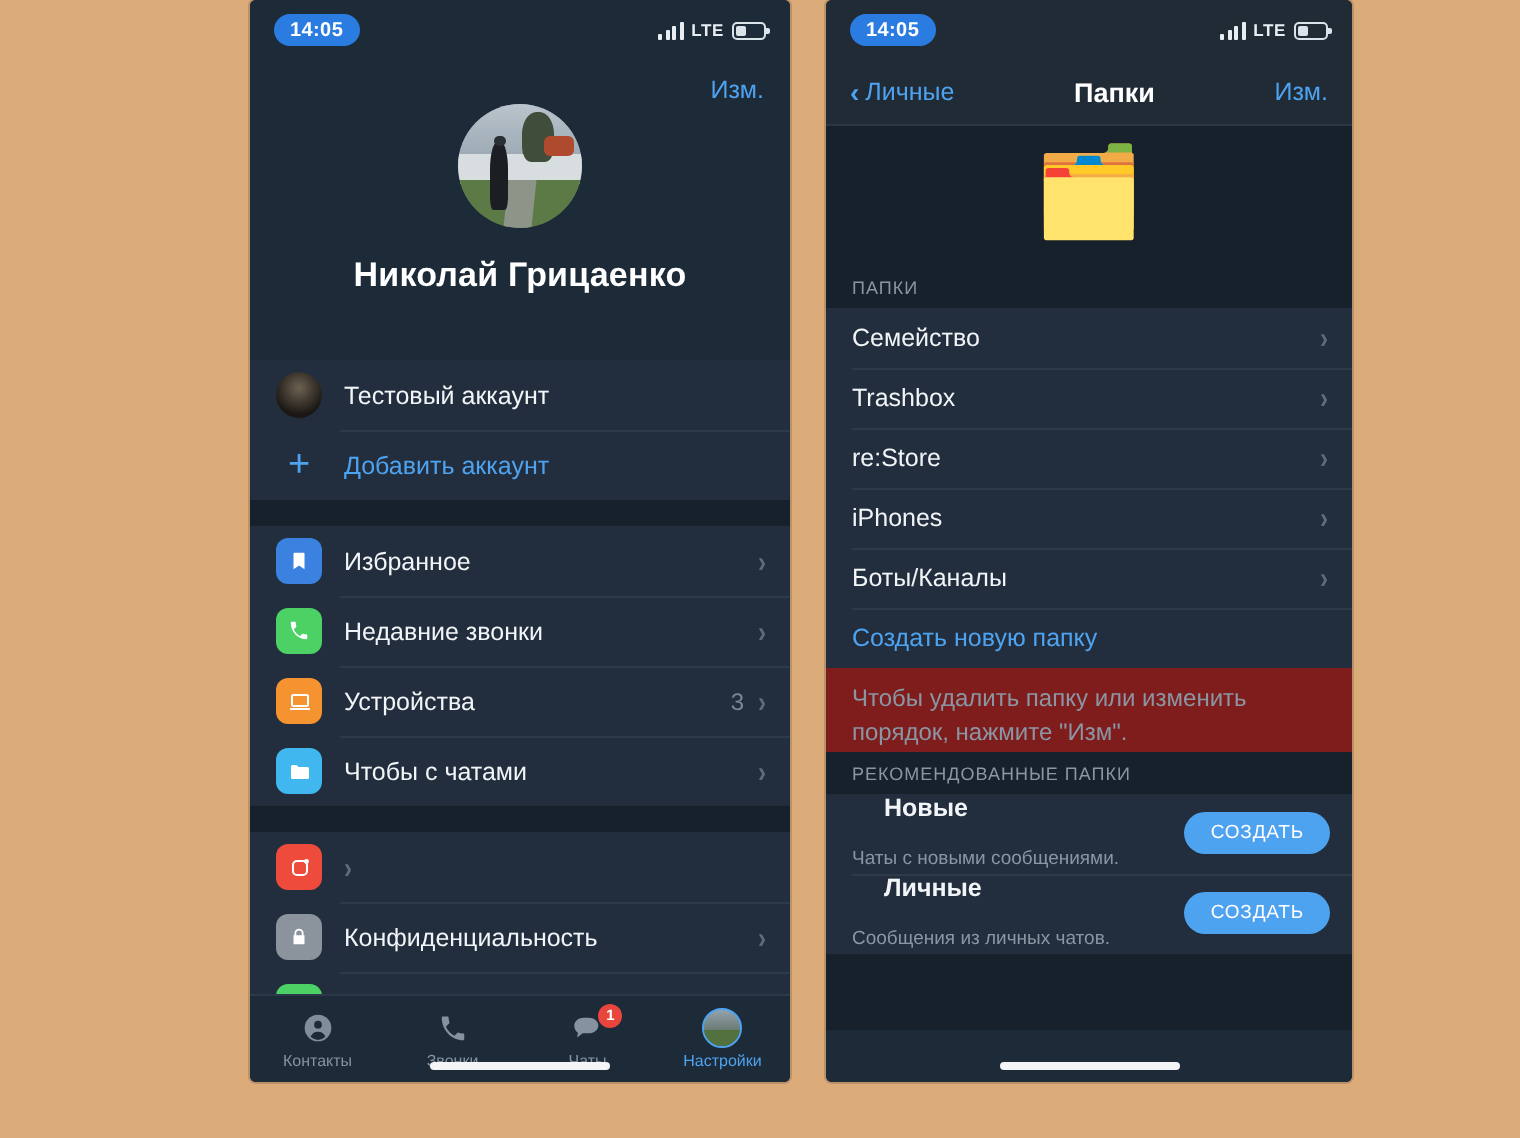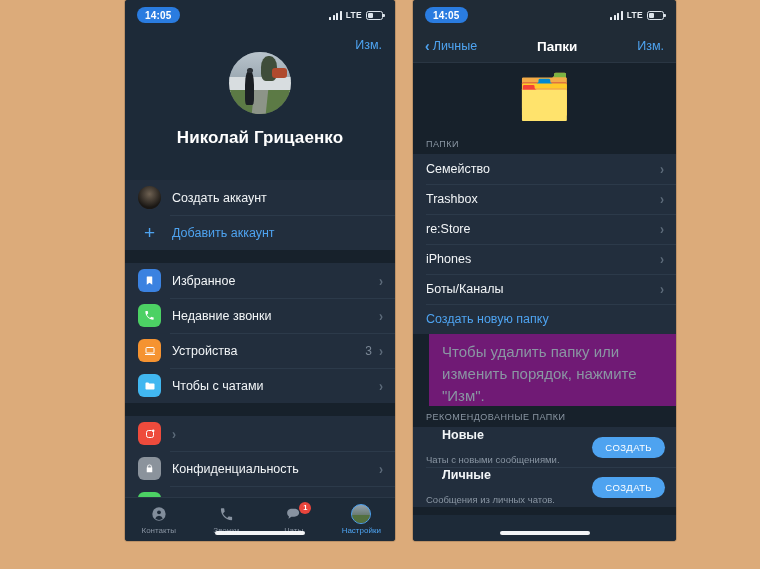--- a/index.html
+++ b/index.html
@@ -149,21 +149,21 @@
   .hero .emoji{font-size:44px;line-height:1;}
   .hero .blurb{color:#8a96a3;font-size:10.5px;line-height:1.45;margin-top:10px;}
   .sect-hdr{color:#8a96a3;font-size:9px;letter-spacing:.5px;padding:6px 13px 5px;background:#17212b;text-transform:uppercase;}
   .frow{
     background:#222e3d;height:30px;display:flex;align-items:center;
     padding:0 12px 0 13px;position:relative;box-sizing:border-box;
   }
   .frow + .frow::before{content:"";position:absolute;left:13px;right:0;top:0;height:1px;background:#2c3a4a;}
   .frow .fname{color:#f2f5f7;font-size:12.5px;flex:1 1 auto;}
   .frow.link .fname{color:#4ea3f0;}
-  .foot-note{color:#8a96a3;font-size:15px;line-height:1.45;padding:7px 13px 0;background:#701a75;margin-left:16px;}
+  .foot-note{color:#8a96a3;font-size:12px;line-height:1.45;padding:7px 13px 0;background:#7f1d1d;}
   .rec{background:#222e3d;height:40px;display:flex;align-items:center;padding:0 11px 0 13px;position:relative;box-sizing:border-box;}
   .rec + .rec::before{content:"";position:absolute;left:13px;right:0;top:0;height:1px;background:#2c3a4a;}
   .rec .txt{flex:1 1 auto;}
   .rec .t1{color:#f2f5f7;font-size:12.5px;font-weight:bold;line-height:1.25;margin-left:16px;}
   .rec .t2{color:#8a96a3;font-size:9.5px;line-height:1.35;margin-top:11px;}
   .createbtn{
     background:#4ea3f0;color:#fff;font-size:9.5px;font-weight:normal;
     padding:5px 13px;border-radius:12px;letter-spacing:.4px;border:0;
     font-family:"Liberation Sans", sans-serif;cursor:pointer;
   }
@@ -206,21 +206,21 @@
           <span class="head"></span>
       </div>
       <div class="profile-name">Николай Грицаенко</div>
     </div>
 
     <div class="scrollarea">
 
       <div class="group">
         <div class="row">
           <span class="acct-av"></span>
-          <span class="lbl">Создать аккаунт</span>
+          <span class="lbl">Тестовый аккаунт</span>
         </div>
         <div class="row">
           <span class="plus">+</span>
           <span class="lbl accent">Добавить аккаунт</span>
         </div>
       </div>
 
       <div class="gap"></div>
 
       <div class="group">

